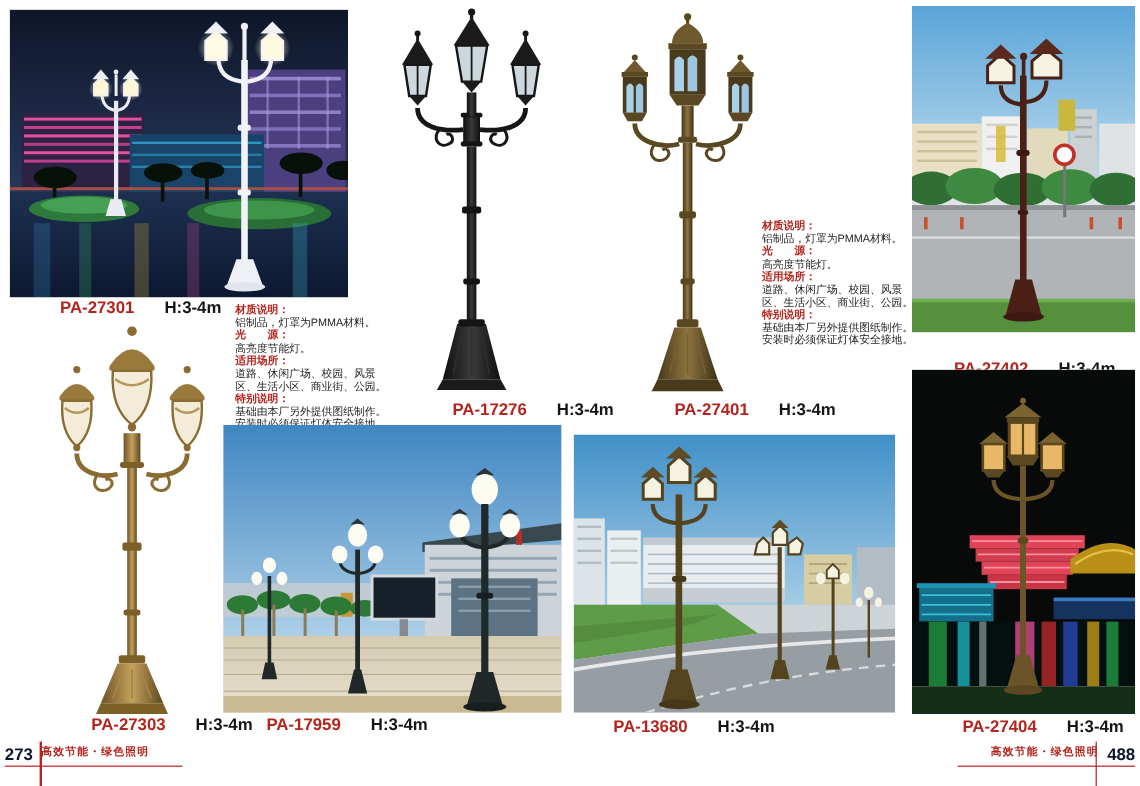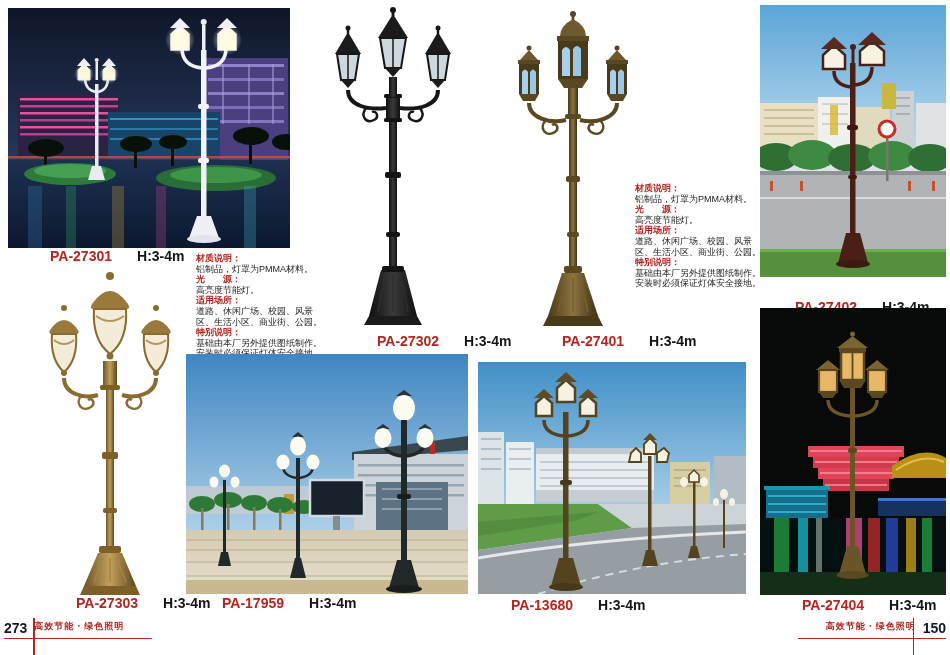--- a/index.html
+++ b/index.html
@@ -191,21 +191,21 @@
         <rect x="59" y="168" width="16" height="6" rx="2" fill="#141414"></rect>
         <rect x="60" y="228" width="14" height="5" rx="2" fill="#141414"></rect>
         <polygon points="55,266 79,266 91,312 43,312" fill="url(#blk)"></polygon>
         <path d="M59,270 L52,308 M67,270 L67,308 M75,270 L82,308" stroke="#2e2e2e" stroke-width="1.5"></path>
         <rect x="56" y="262" width="22" height="6" rx="2" fill="#141414"></rect>
         <polygon points="43,312 91,312 96,321 38,321" fill="#1b1b1b"></polygon>
       </g>
     </svg>
   </div>
   <div class="caption" style="left:345px;top:333px;">
-    <span class="code">PA-27302</span><span class="hval">H:3-4m</span>
+    <span class="code">PA-17276</span><span class="hval">H:3-4m</span>
   </div>
 
   <div class="lampfig" style="left:508px;top:6px;">
     <svg viewBox="0 0 130 328" width="130" height="328">
       <defs>
         <linearGradient id="brz" x1="0" y1="0" x2="1" y2="0">
           <stop offset="0" stop-color="#4a3a18"></stop>
             <stop offset="0.5" stop-color="#8d7440"></stop>
             <stop offset="1" stop-color="#3e3014"></stop>
         </linearGradient>
@@ -618,17 +618,17 @@
   </div>
 
   <div class="footer-left">
     <span class="pnum">273</span>
     <span class="slogan">高效节能・绿色照明</span>
   </div>
   <div class="vrule l"></div>
 
   <div class="footer-right">
     <span class="slogan">高效节能・绿色照明</span>
-    <span class="pnum">150</span>
+    <span class="pnum">488</span>
   </div>
   <div class="vrule r"></div>
 
 </div>
 
 </body></html>

